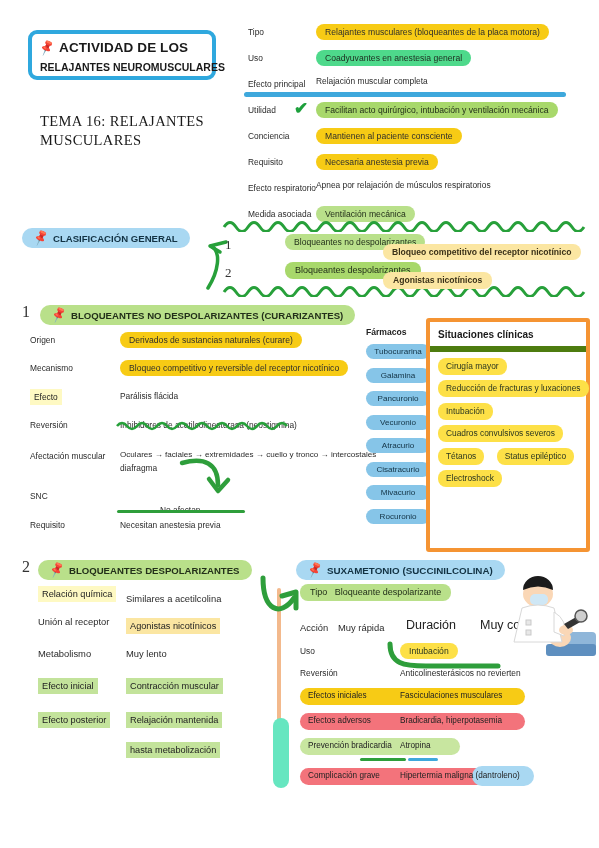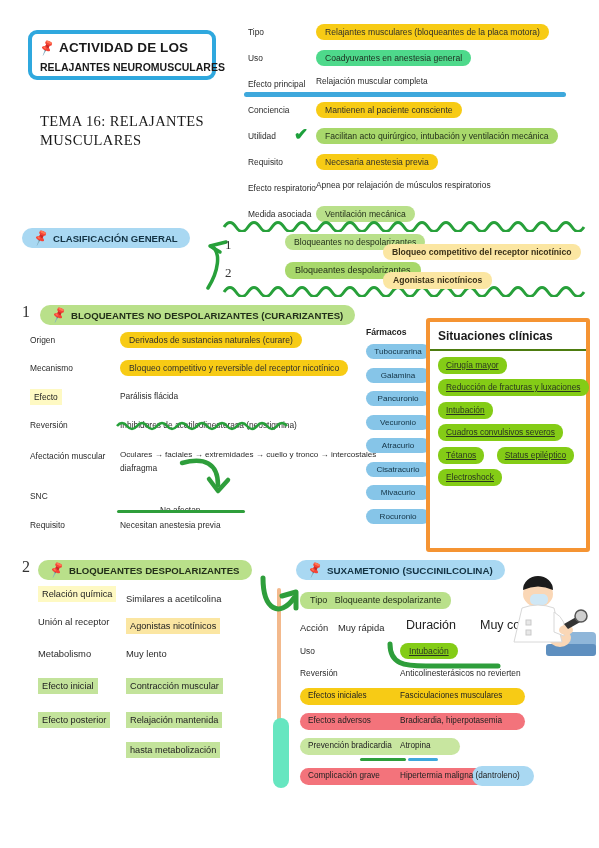--- a/index.html
+++ b/index.html
@@ -39,21 +39,21 @@
     color:#1a1a1a;
   }
 
   
   .pill { display:inline-block; border-radius:8px; padding:2.5px 9px;
           font-size:8.6px; line-height:11px; white-space:nowrap; }
   .p-yellow { background:#F7CB15; color:#30302b; }
   .p-green   { background:#4ED98B; color:#1d2b1f; }
   .p-lgreen  { background:#A8D86B; color:#23301a; }
   .p-lgreen2 { background:#B9E08A; color:#23301a; }
-  .p-pgreen  { background:#84cc16; color:#2a3620;text-decoration:underline; }
+  .p-pgreen  { background:#fde047; color:#2a3620; }
   .p-lblue   { background:#A9D8F2; color:#123243; }
   .p-cream   { background:#FBE6A2; color:#3a3118; }
 
   .lbl { font-size:8.4px; color:#2b2b2b; line-height:11px; white-space:nowrap; }
   .val { font-size:8.4px; color:#2b2b2b; line-height:11px; white-space:nowrap; }
 
   
   #facts { left:248px; top:22px; width:348px; }
   #facts .row { position:relative; height:26px; }
   #facts .k { position:absolute; left:0; top:5px; }
@@ -95,22 +95,22 @@
   #drugs .hd { font-size:8.6px; font-weight:bold; color:#222; margin-bottom:7px; }
   #drugs .d { display:block; margin-bottom:8.5px; text-align:center;
               border-radius:11px; font-size:8.1px; padding:3px 4px;
               background:#86C5E8; color:#123244; }
 
   
   #clinbox {
     left:426px; top:318px; width:164px; height:234px;
     border:4px solid #F59433; border-radius:3px; background:#fff;
   }
-  #clinbox .hd { font-size:12px; font-weight:bold; color:#1a1a1a;
-                 padding:7px 0 6px 8px; border-bottom:2px solid #4d7c0f; }
+  #clinbox .hd { font-size:10px; font-weight:bold; color:#1a1a1a;
+                 padding:7px 0 6px 8px; border-bottom:6px solid #4d7c0f; }
   #clinbox .ci { display:inline-block; margin:5.5px 0 0 8px; }
   #clinbox .pill { font-size:8.4px; padding:3px 8px; }
 
   
   #sec2-num { left:22px; top:558px;
      font-family:"Liberation Serif", serif; font-size:16px; color:#333; }
   #sec2-head { left:38px; top:560px; }
   #sec2-head .pill { font-size:9.6px; font-weight:bold; padding:4px 12px; border-radius:13px; }
 
   #s2table { left:38px; top:584px; width:230px; }
@@ -119,21 +119,21 @@
   #s2table .v { position:absolute; left:88px; top:2px; }
   .hl { display:inline-block; padding:2px 4px; font-size:9.2px; line-height:12px; }
   .hl-y { background:#fef9c3; }
   .hl-g { background:#C3E39B; }
 
   
   #suxa-head { left:296px; top:560px; }
   #suxa-head .pill { font-size:9.8px; font-weight:bold; padding:4px 12px; border-radius:13px; }
 
   #suxa { left:300px; top:584px; width:240px; }
-  #suxa .row { position:relative;margin-top:8px; }
+  #suxa .row { position:relative; }
   #suxa .v { position:absolute; left:42px; top:0px; }
 
   #suxa-accion { left:300px; top:618px; width:260px; }
   .big { font-size:12.5px; color:#222; }
   .mid { font-size:9.4px; color:#2b2b2b; }
 
   
   #bot { left:300px; top:688px; width:235px; }
   #bot .brow { position:relative; height:25px; }
   #bot .bar { position:absolute; left:0; top:0; height:17px; border-radius:9px; }
@@ -168,27 +168,27 @@
   <div class="row">
     <span class="k lbl">Uso</span>
     <span class="v pill p-green">Coadyuvantes en anestesia general</span>
   </div>
   <div class="row">
     <span class="k lbl">Efecto principal</span>
     <span class="v val">Relajación muscular completa</span>
     <span class="hl-blue-bar"></span>
   </div>
   <div class="row">
-    <span class="k lbl">Conciencia</span>
-    <span class="v pill p-yellow">Mantienen al paciente consciente</span>
-  </div>
-  <div class="row">
     <span class="k lbl">Utilidad</span>
     <span class="check">✔</span>
     <span class="v pill p-lgreen">Facilitan acto quirúrgico, intubación y ventilación mecánica</span>
+  </div>
+  <div class="row">
+    <span class="k lbl">Conciencia</span>
+    <span class="v pill p-yellow">Mantienen al paciente consciente</span>
   </div>
   <div class="row">
     <span class="k lbl">Requisito</span>
     <span class="v pill p-yellow">Necesaria anestesia previa</span>
   </div>
   <div class="row">
     <span class="k lbl">Efecto respiratorio</span>
     <span class="v val">Apnea por relajación de músculos respiratorios</span>
   </div>
   <div class="row">

